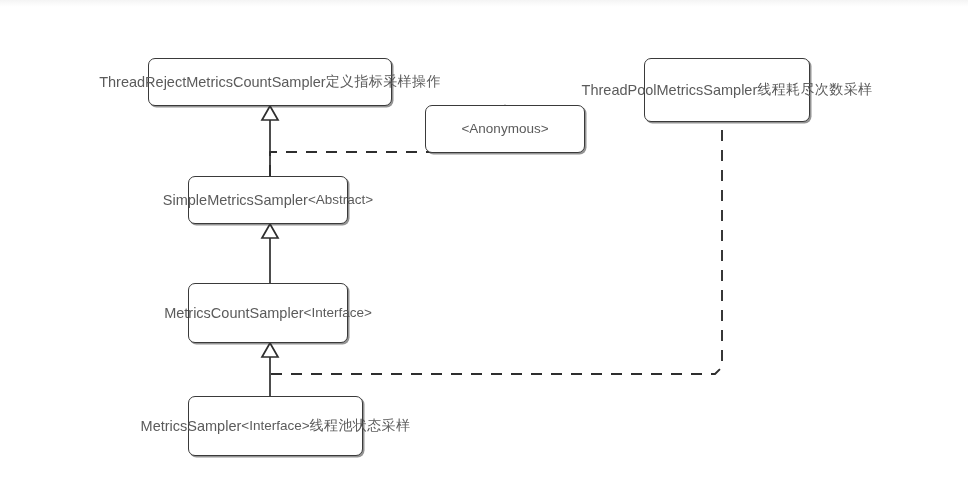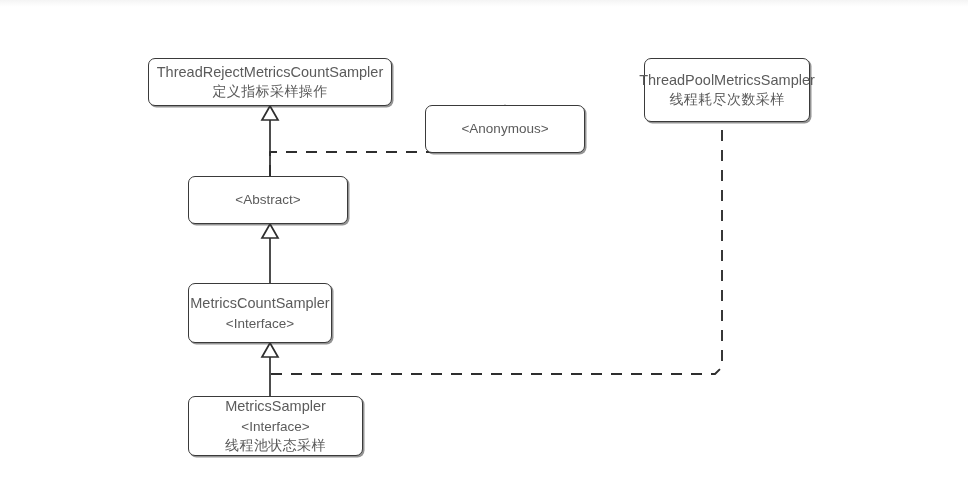--- a/index.html
+++ b/index.html
@@ -27,21 +27,21 @@
     width: 968px;
     height: 498px;
   }
   .node {
     position: absolute;
     box-sizing: border-box;
     border: 1.6px solid #3a3a3a;
     border-radius: 7px;
     background: #ffffff;
     display: flex;
-    flex-direction: column;
+    flex-direction: row;
     align-items: center;
     justify-content: center;
     box-shadow: 1.5px 1.5px 0 0 rgba(60,60,60,0.55);
     z-index: 2;
   }
   .node-line {
     color: #5b5b5b;
     line-height: 1.42;
     white-space: nowrap;
     text-align: center;
@@ -98,24 +98,25 @@
   <div class="node" style="left:425px; top:58px; width:160px; height:48px;margin-top:47px;">
     <div class="node-line l-stereo">&lt;Anonymous&gt;</div>
   </div>
 
   <div class="node" style="left:644px; top:58px; width:166px; height:64px;">
     <div class="node-line l-title">ThreadPoolMetricsSampler</div>
     <div class="node-line l-cn">线程耗尽次数采样</div>
   </div>
 
   <div class="node" style="left:188px; top:176px; width:160px; height:48px;">
+    <div class="node-line l-title">SimpleMetricsSampler</div>
     <div class="node-line l-stereo">&lt;Abstract&gt;</div>
   </div>
 
-  <div class="node" style="left:188px; top:283px; width:144px; height:60px;">
+  <div class="node" style="left:188px; top:283px; width:160px; height:60px;">
     <div class="node-line l-title">MetricsCountSampler</div>
     <div class="node-line l-stereo">&lt;Interface&gt;</div>
   </div>
 
   <div class="node" style="left:188px; top:396px; width:175px; height:60px;">
     <div class="node-line l-title">MetricsSampler</div>
     <div class="node-line l-stereo">&lt;Interface&gt;</div>
     <div class="node-line l-cn">线程池状态采样</div>
   </div>
 

